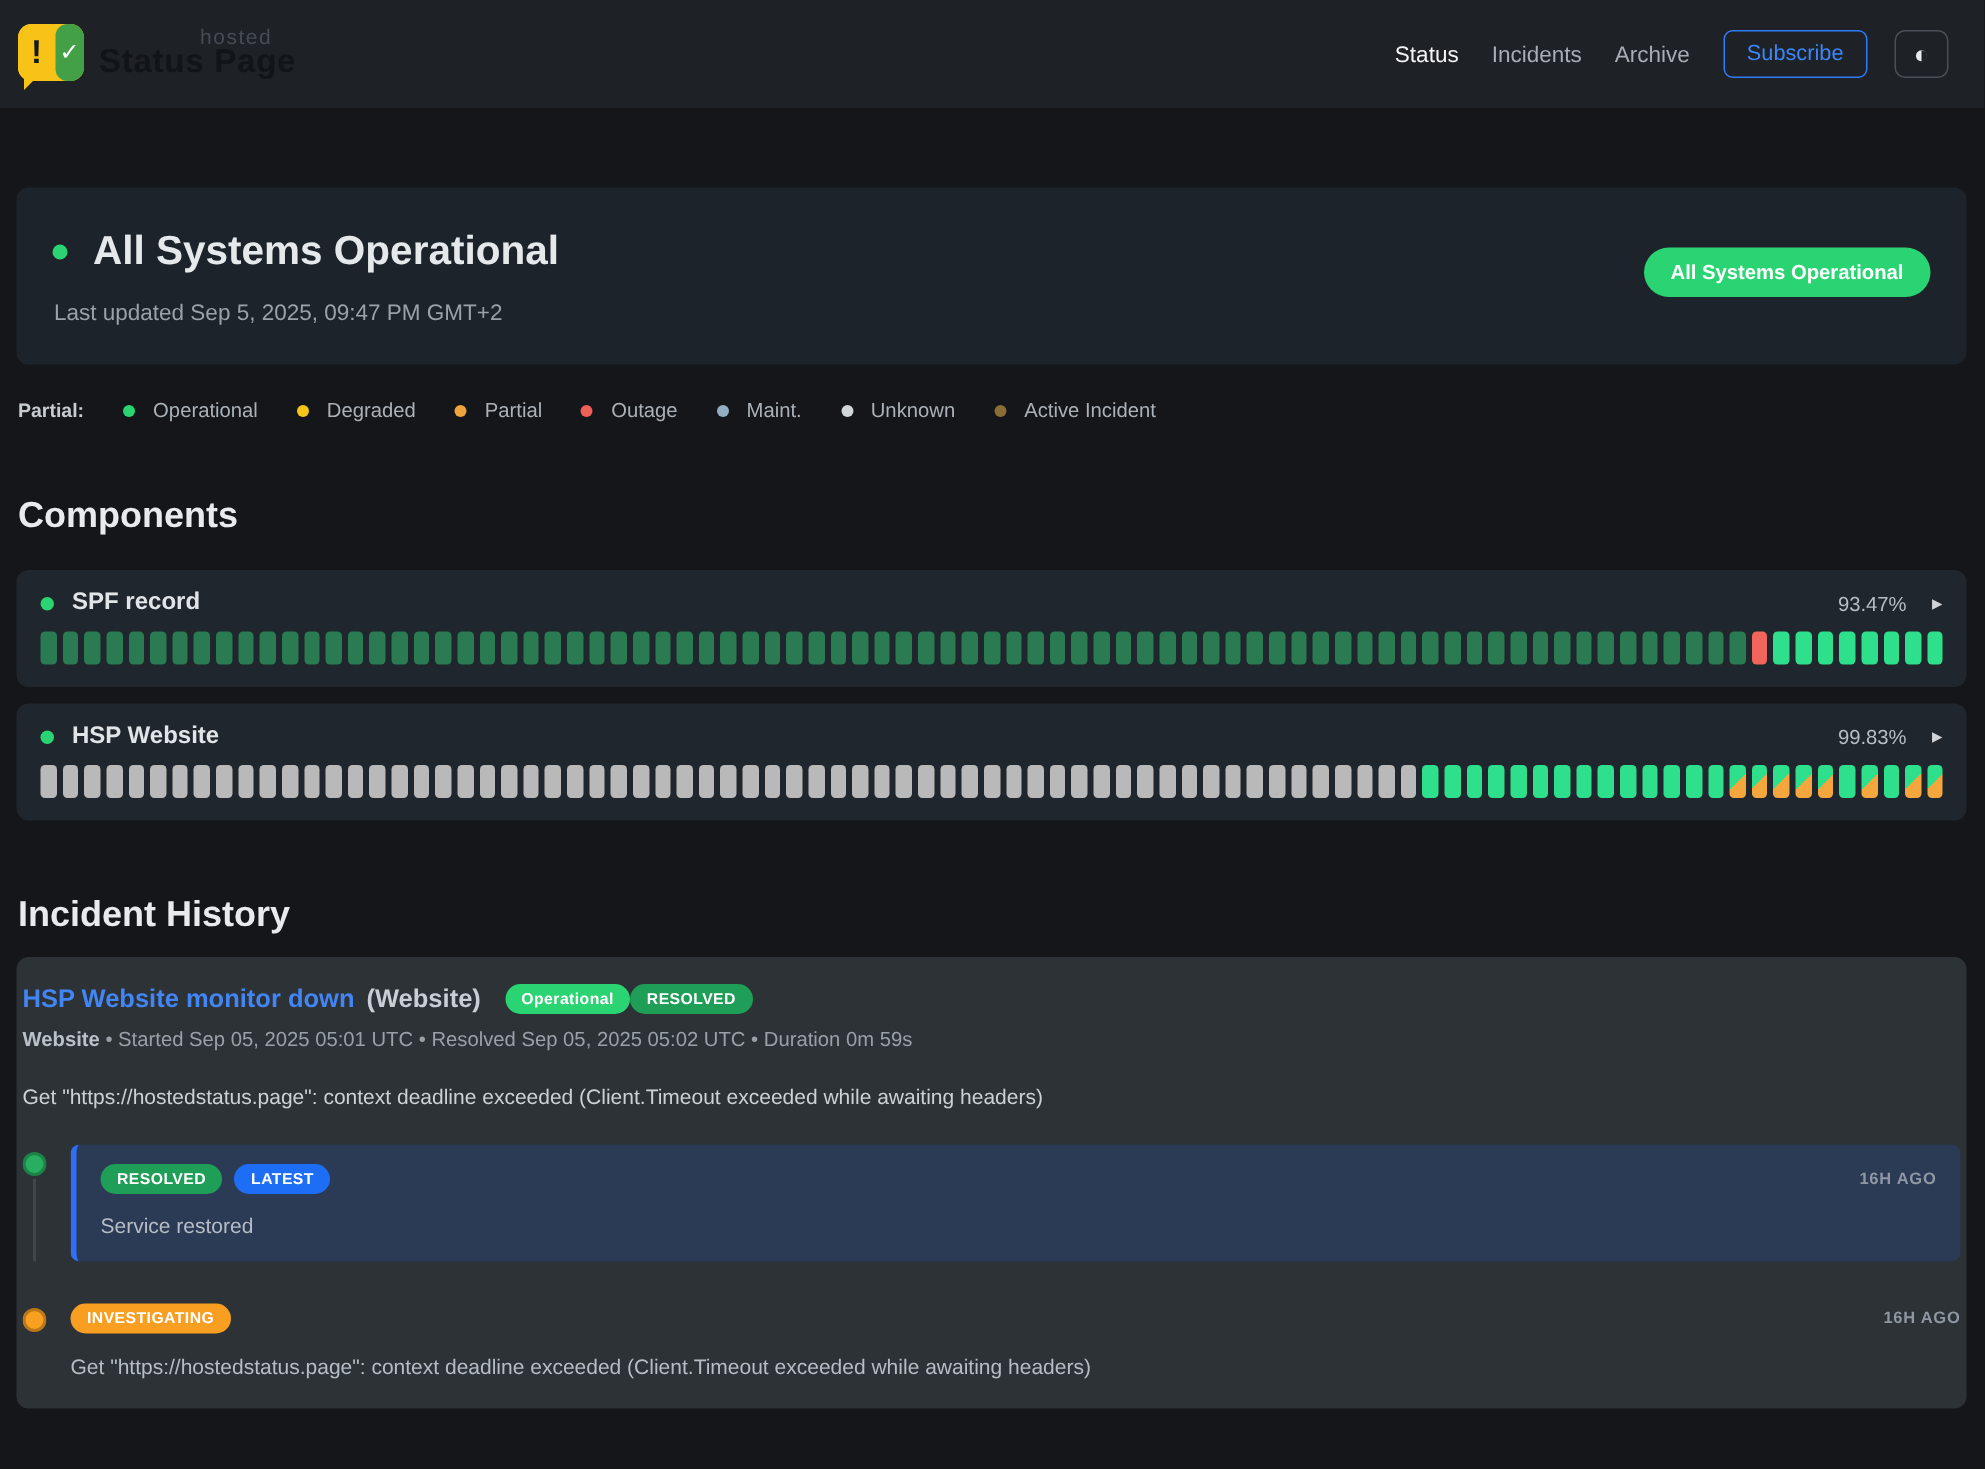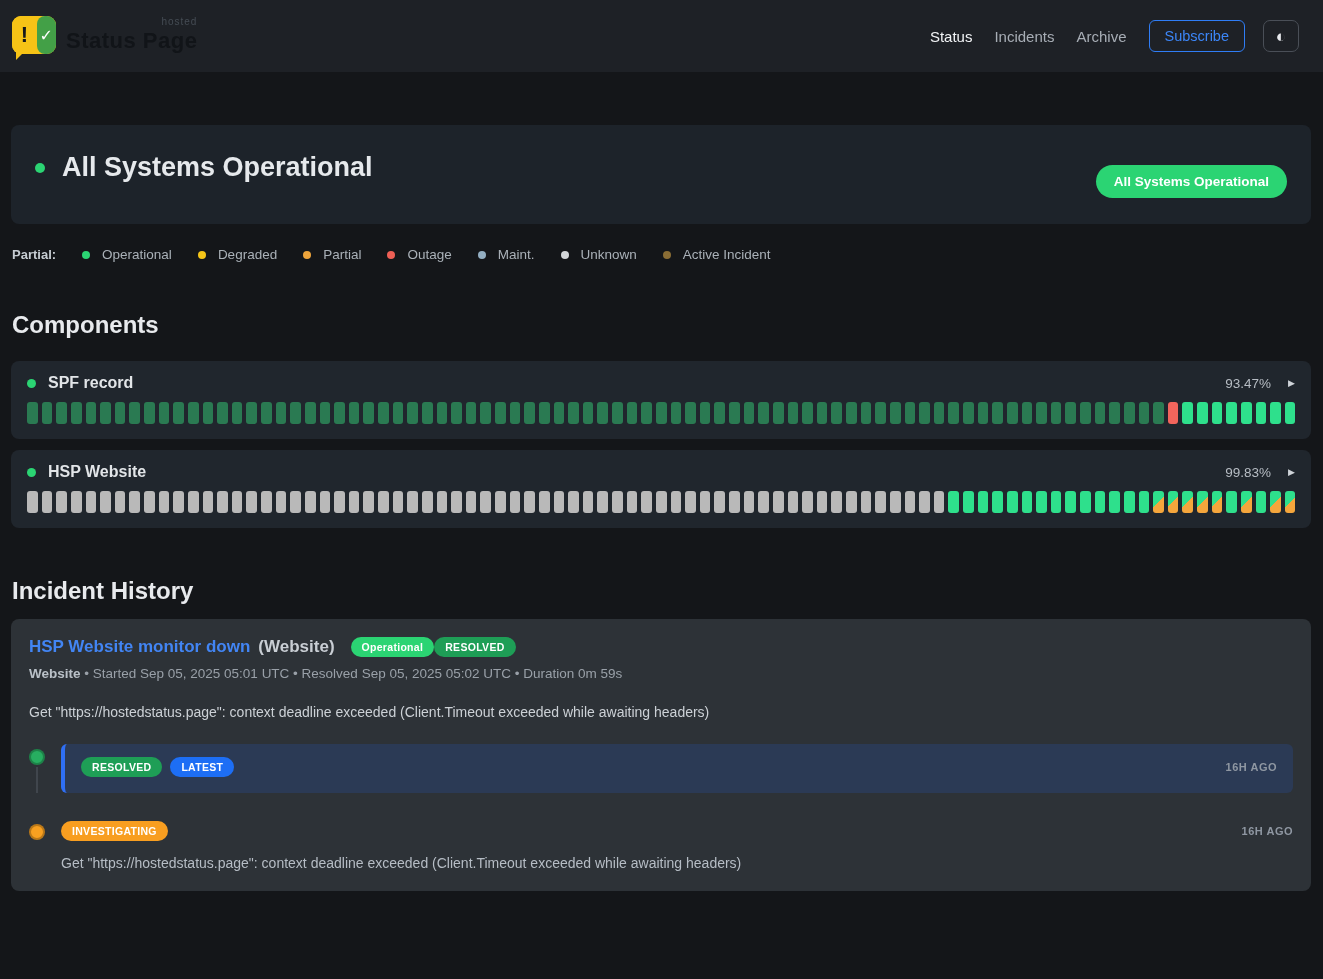--- a/index.html
+++ b/index.html
@@ -8,21 +8,21 @@
   
   header { height:72px; background:#1e2126; display:flex; align-items:center; padding:0 24px 0 12px; }
   .brand { display:flex; align-items:center; gap:10px; cursor:pointer; }
   .logo-icon { position:relative; width:44px; height:40px; }
   .logo-bubble { width:44px; height:38px; border-radius:9px; overflow:hidden; display:flex; background:#f6c316; }
   .logo-left { width:56%; height:100%; background:#f6c316; display:flex; align-items:center; justify-content:center; color:#15181c; font-weight:bold; font-size:22px; }
   .logo-right { width:44%; height:100%; background:#43a047; display:flex; align-items:center; justify-content:center; color:#fff; font-weight:bold; font-size:16px; border-radius:8px 0 0 8px; }
   .logo-tail { position:absolute; left:4px; bottom:-4px; width:0; height:0; border-left:9px solid #f6c316; border-bottom:9px solid transparent; }
   .logo-text { position:relative; padding-top:10px; }
   .brand-title { font-size:22px; font-weight:bold; color:#111418; letter-spacing:0.5px; }
-  .hosted { position:absolute; top:-2px; right:0; font-size:10px; color:#454c54; letter-spacing:1px; }
+  .hosted { position:absolute; top:-2px; right:16px; font-size:14px; color:#454c54; letter-spacing:1px; }
   .header-spacer { flex:1; }
   nav { display:flex; align-items:center; gap:22px; margin-right:22px; }
   .nav-item { font-size:15px; color:#a7adb5; text-decoration:none; cursor:pointer; }
   .nav-item.active { color:#f2f4f6; }
   .subscribe-btn { background:transparent; border:1px solid #2f7df6; color:#3c86f8; font-size:14.5px; font-family:inherit; padding:7px 15px; border-radius:6px; cursor:pointer; margin-right:18px; }
   .theme-toggle { width:36px; height:32px; background:transparent; border:1px solid #4a4f57; border-radius:7px; color:#e8eaee; font-size:17px; line-height:1; cursor:pointer; display:flex; align-items:center; justify-content:center; }
 
   
   main { padding:0 12px 14px 11px; }
 
@@ -52,21 +52,21 @@
   .comp-spacer { flex:1; }
   .comp-uptime { font-size:13.5px; color:#b7bdc4; }
   .comp-arrow { margin-left:17px; font-size:9px; color:#cfd3d8; background:none; border:none; cursor:pointer; font-family:inherit; }
   .bars { display:flex; gap:4px; margin-top:10px; }
   .bar { flex:1 1 0; height:22px; border-radius:3px; }
 
   
   .date-row { margin:19px 0 0 1px; }
   .date-label { font-size:15px; font-weight:bold; color:#b6bcc3; letter-spacing:0.4px; }
   .date-tz { font-size:13px; color:#8d949c; margin-left:5px; }
-  .incident-card { margin-top:14px; background:#2d3237; border-radius:8px; padding:18px 18px 20px; }
+  .incident-card { margin-top:14px; background:#2d3237; border-radius:8px; padding:18px 4px 20px; }
   .incident-title-row { display:flex; align-items:center; gap:8px; }
   .incident-link { font-size:17px; font-weight:bold; color:#4285f4; text-decoration:none; cursor:pointer; }
   .incident-suffix { font-size:17px; font-weight:600; color:#c9ced4; }
   .badge { display:inline-block; color:#fff; font-size:10.5px; font-weight:bold; padding:4px 11px; border-radius:10px; letter-spacing:0.3px; }
   .badge-operational { background:#2bd473; margin-left:8px; }
   .badge-resolved { background:#1e9e56; }
   .badge-latest { background:#1d6ef5; }
   .badge-investigating { background:#f89e20; color:#fff; }
   .incident-meta { margin-top:9px; font-size:13.5px; color:#99a0a8; }
   .incident-meta b { color:#bac1c8; }
@@ -118,20 +118,21 @@
 </header>
 
 <main>
 
   <section class="status-card">
     <div class="status-left">
       <div class="status-title-row">
         <span class="dot status-dot"></span>
         <h1 class="status-title">All Systems Operational</h1>
       </div>
+      <p class="last-updated">Last updated Sep 5, 2025, 09:47 PM GMT+2</p>
     </div>
     <span class="status-pill">All Systems Operational</span>
   </section>
 
   <div class="legend" id="legend">
     <span class="legend-label">Partial:</span>
   <span class="legend-item">
         <span class="dot legend-dot" style="background: rgb(43, 212, 115);"></span>
         <span>Operational</span>
       </span>
@@ -379,20 +380,21 @@
           </div>
           <div class="tl-body">
             <div class="tl-box">
               <div class="tl-head">
                 <div class="tl-badges">
                   <span class="badge badge-resolved">RESOLVED</span>
                   <span class="badge badge-latest">LATEST</span>
                 </div>
                 <span class="tl-time">16H AGO</span>
               </div>
+              <p class="tl-message">Service restored</p>
             </div>
           </div>
         </div>
         <div class="tl-row plain">
           <div class="tl-marker">
             <div class="tl-dot" style="background: rgb(248, 160, 32);"></div>
           </div>
           <div class="tl-body">
             <div class="tl-head">
               <div class="tl-badges">

